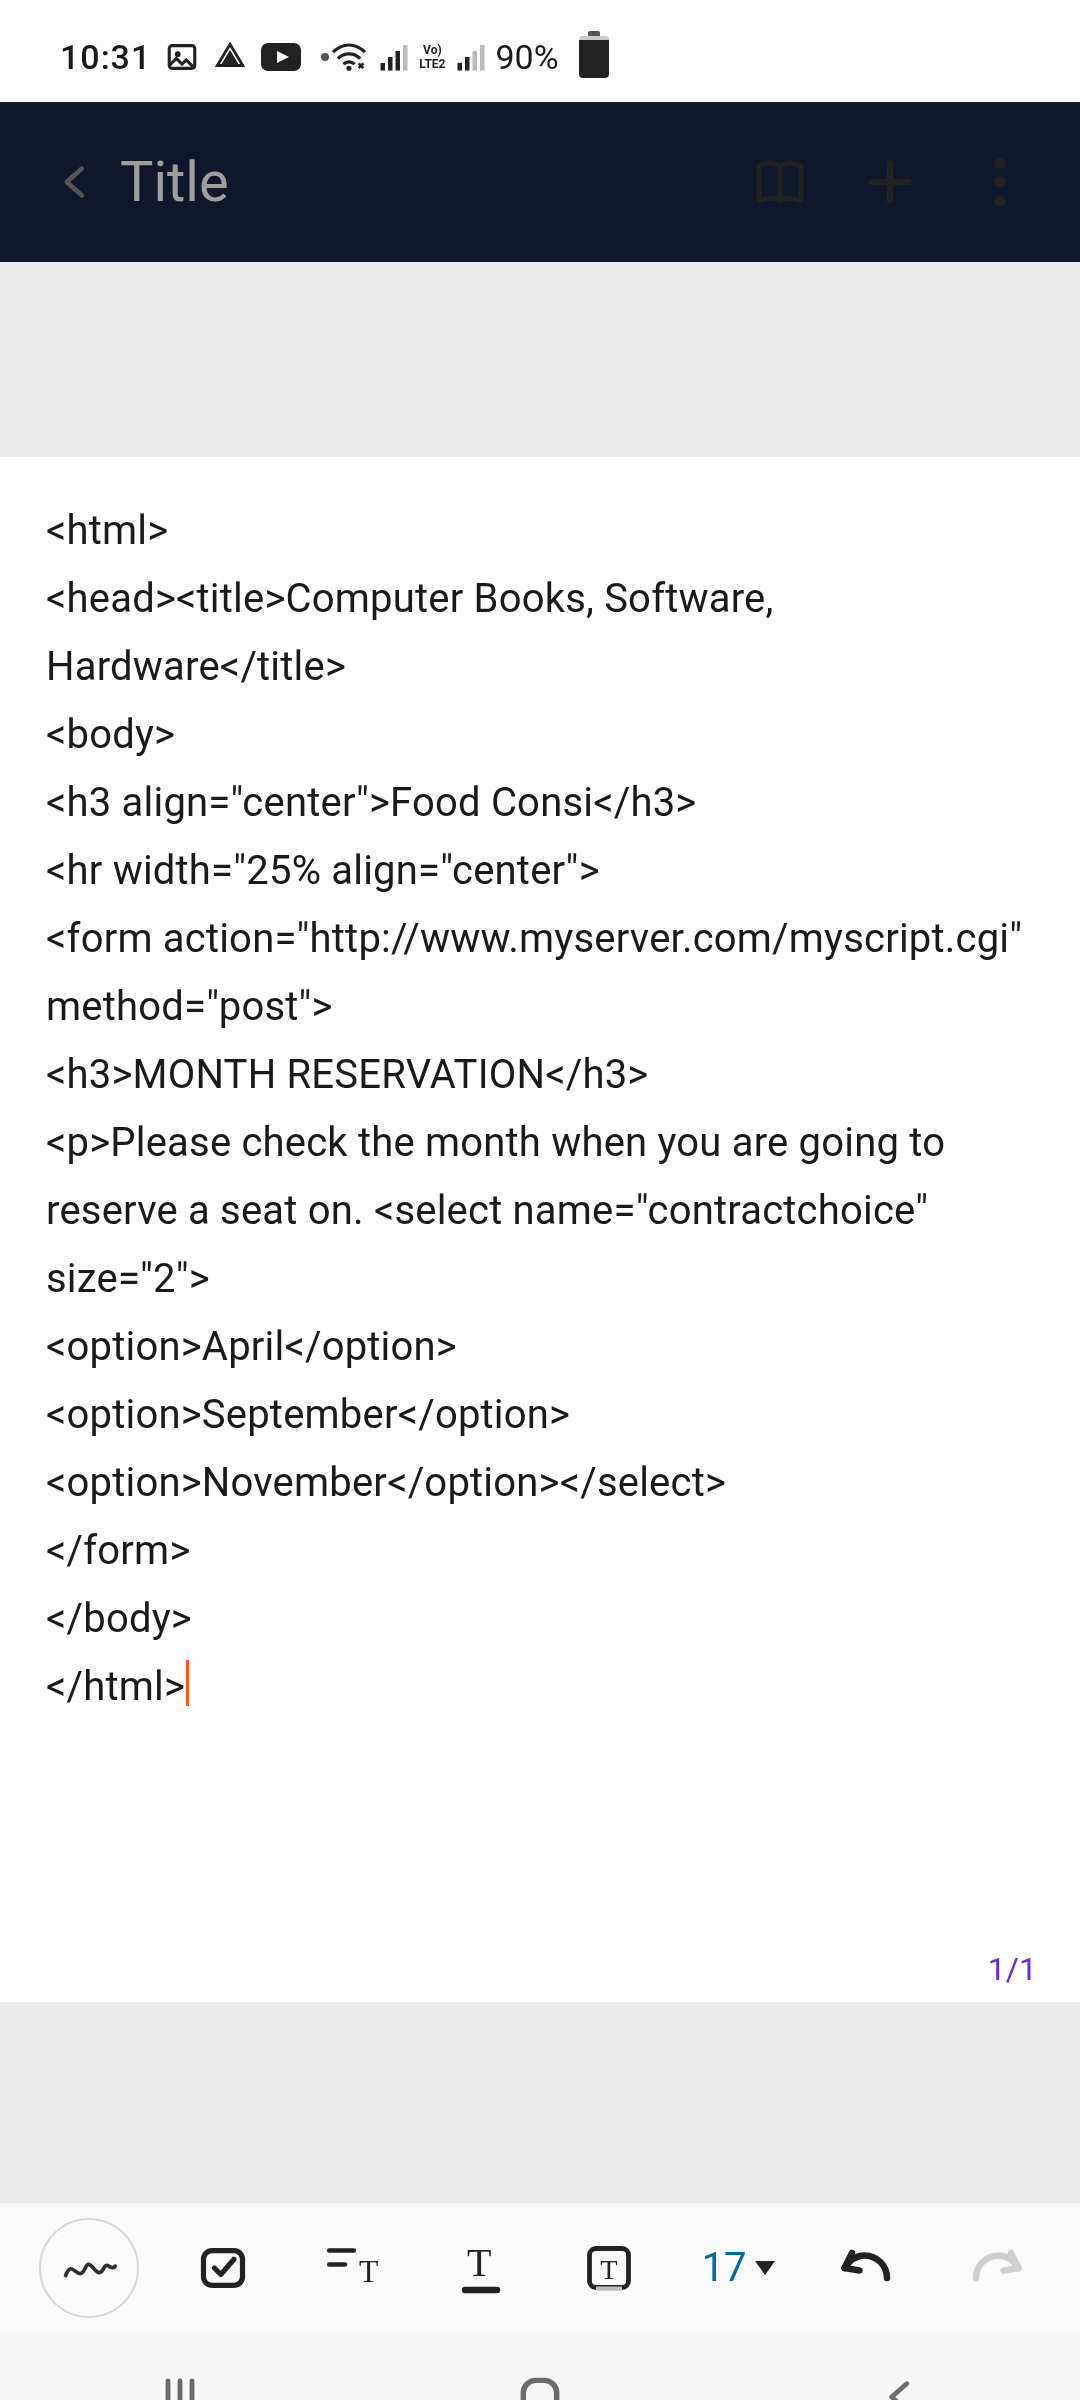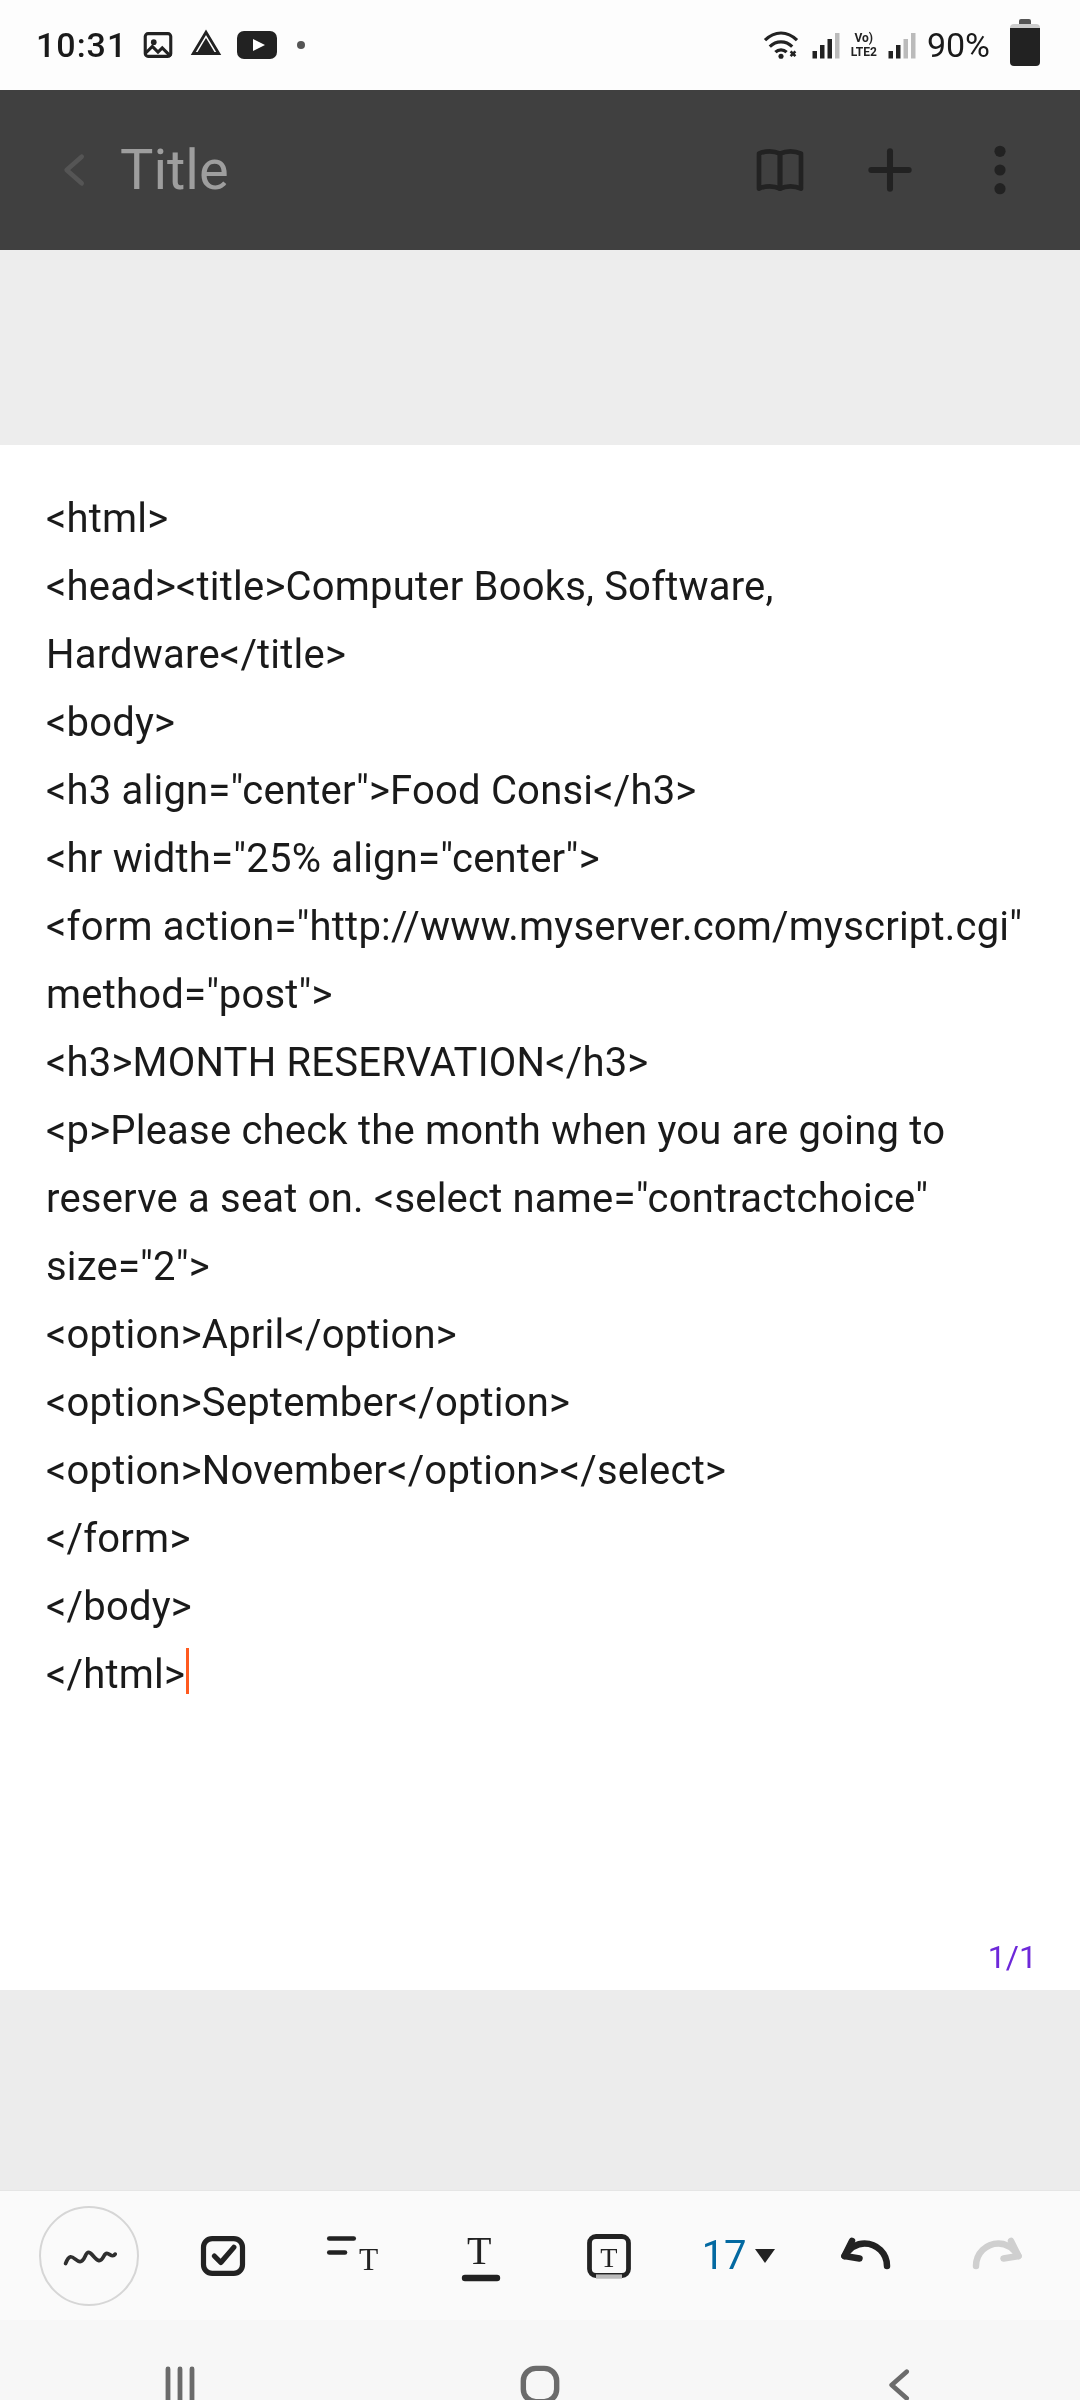--- a/index.html
+++ b/index.html
@@ -1,29 +1,29 @@
 <!DOCTYPE html>
 <html><head>
 <meta charset="utf-8">
 <style>
   * { box-sizing: border-box; margin: 0; padding: 0; }
   html, body { width: 1080px; height: 2400px; font-family: -apple-system, Roboto, "Segoe UI", Arial, sans-serif; background: #fdfdfd; overflow: hidden; }
   
-  .status-bar { height: 90px; display: flex; align-items: center; justify-content: space-between; padding: 0 40px 0 36px; font-size: 34px; color: #1a1a1a; }
+  .status-bar { height: 90px; display: flex; align-items: center; justify-content: flex-start; padding: 0 40px 0 60px; font-size: 34px; color: #1a1a1a; margin-top: 12px; }
   .status-left { display: flex; align-items: center; gap: 14px; }
   .status-right { display: flex; align-items: center; gap: 10px; }
   .status-time { font-weight: 500; letter-spacing: 1px; }
   .sicon { display: inline-flex; align-items: center; justify-content: center; }
   .sicon svg { display: block; }
   .dot { width: 8px; height: 8px; background: #555; border-radius: 50%; margin-left: 6px; }
   .battery-wrap { display: flex; align-items: center; gap: 20px; }
   .battery { position: relative; width: 30px; height: 42px; border-radius: 4px; background: linear-gradient(to top, #222 0%, #222 90%, #ccc 90%, #ccc 100%); }
   .battery::before { content: ""; position: absolute; top: -5px; left: 9px; width: 12px; height: 5px; background: #555; border-radius: 2px 2px 0 0; }
   
-  .app-header { height: 160px; display: flex; align-items: center; padding: 0 40px; background: #404040; }
+  .app-header { height: 160px; display: flex; align-items: center; padding: 0 40px; background: #0f172a; }
   .hdr-back { width: 70px; height: 70px; display:flex; align-items:center; justify-content:center; color:#555; }
   .hdr-title { flex: 1; font-size: 56px; color: #9e9e9e; font-weight: 400; padding-left: 10px; }
   .hdr-actions { display:flex; align-items:center; gap:50px; padding-right:10px; color:#222; }
   .hdr-actions .hbtn { width:60px; height:60px; display:flex; align-items:center; justify-content:center; }
   
   .band { height: 195px; background: #ededed; }
   
   .note-area { background:#fff; padding: 40px 46px 0 46px; position:relative; height: 1545px; }
   .note-text { font-size: 40px; line-height: 68px; color:#1a1a1a; word-wrap: break-word; white-space: pre-wrap; font-family: inherit; letter-spacing: .2px; }
   .caret { display:inline-block; width:3px; height:46px; background:#ff5a1f; vertical-align: -6px; margin-left:1px; }

